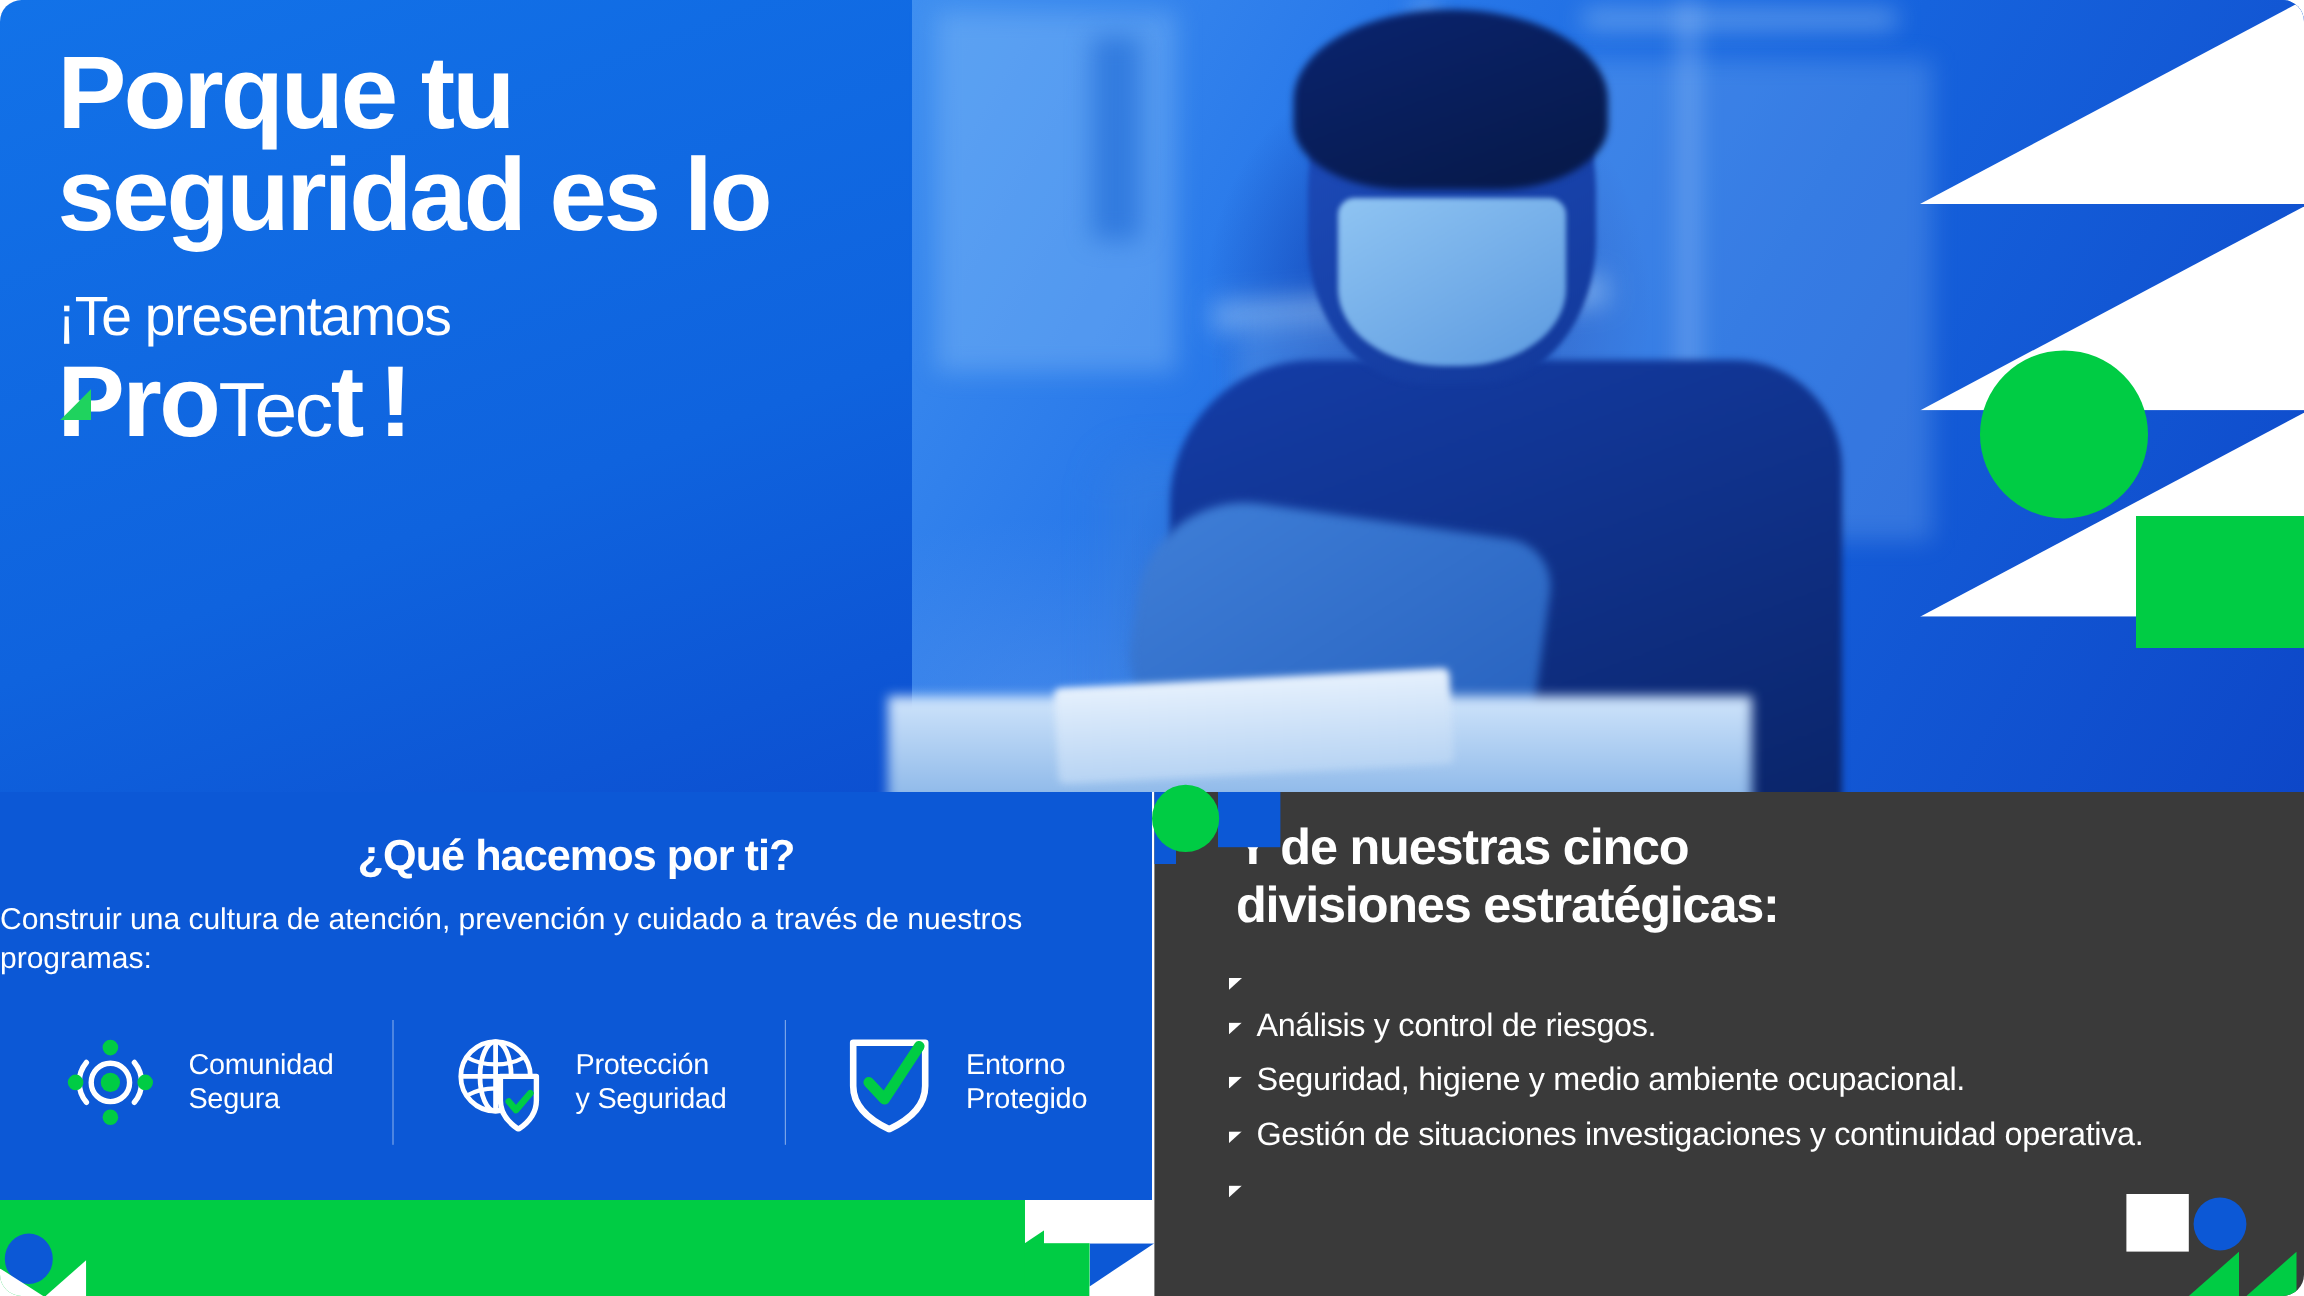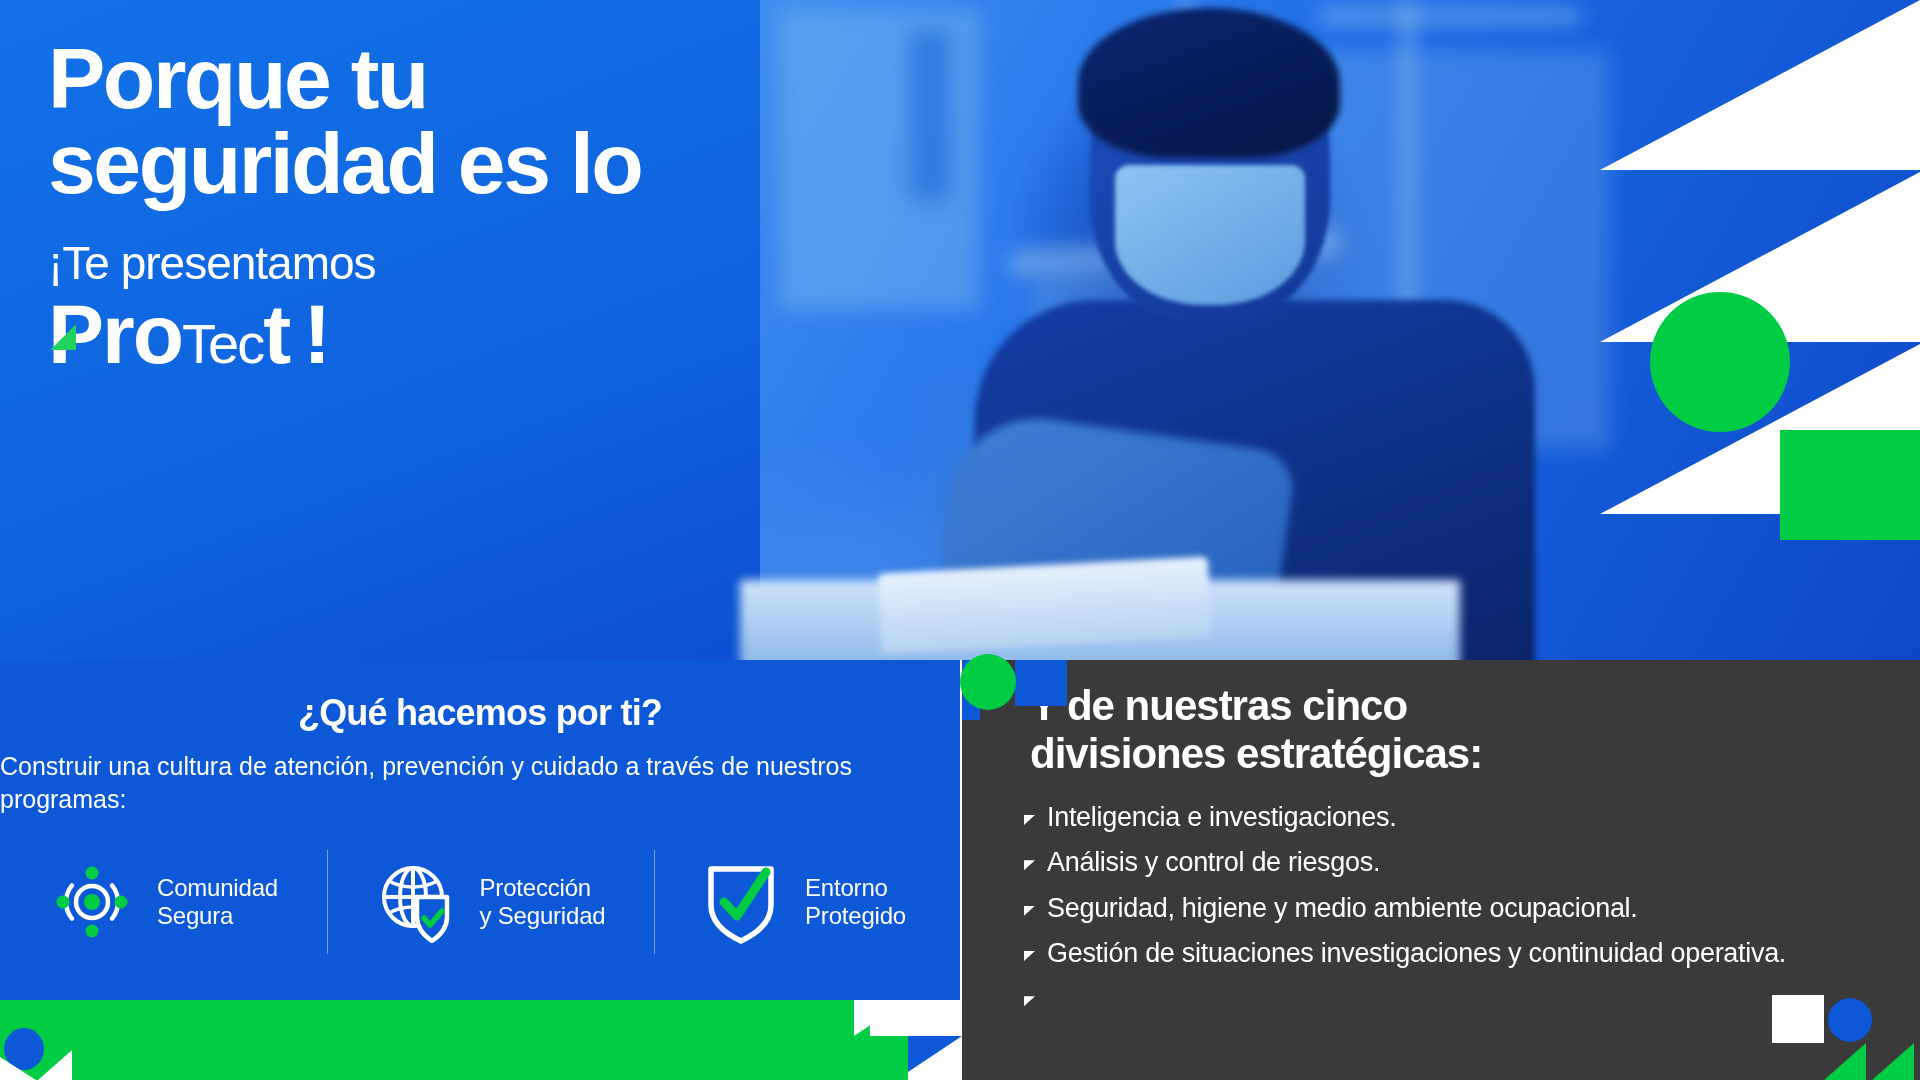--- a/index.html
+++ b/index.html
@@ -1,21 +1,21 @@
 <!DOCTYPE html>
 <html><head>
 <meta charset="utf-8">
 <style>
   * { margin:0; padding:0; box-sizing:border-box; }
   html,body {
     width:1920px; height:1080px; overflow:hidden;
     background:#ffffff;
     font-family:"Liberation Sans", sans-serif;
   }
-  #stage { position:relative; width:1920px; height:1080px; overflow:hidden; background:#ffffff; }
+  #stage { position:relative; width:1920px; height:1080px; overflow:hidden; background:#ffffff;border-radius:18px; }
 
   
   .hero {
     position:absolute; left:0; top:0; width:1920px; height:660px;
     background:linear-gradient(160deg,#1272e8 0%,#0f63de 42%,#0b49cc 78%,#0a3fc4 100%);
     overflow:hidden;
   }
   .hero-photo {
     position:absolute; left:760px; top:0; width:1160px; height:660px;
     background:
@@ -100,21 +100,21 @@
   .logo-row { display:flex; align-items:baseline; margin-top:6px; position:relative; }
   .logo-pro {
     position:relative; color:#ffffff; font-weight:700; font-size:84px;
     letter-spacing:-2px; line-height:1;
   }
   .logo-pro-accent {
     position:absolute; left:2px; top:32px; width:26px; height:26px;
     background:#1fd35e; clip-path:polygon(0 100%, 100% 0, 100% 100%);
   }
   .logo-tec {
-    color:#ffffff; font-weight:300; font-size:56px;
+    color:#ffffff; font-weight:300; font-size:64px;
     letter-spacing:-2px; line-height:1;
   }
   .logo-tail {
     color:#ffffff; font-weight:700; font-size:84px;
     letter-spacing:-2px; line-height:1;
   }
   .logo-bang {
     color:#ffffff; font-weight:700; font-size:84px; margin-left:14px;
     letter-spacing:-2px; line-height:1;
   }
@@ -328,21 +328,20 @@
   <div class="gz gz4"></div>
   <div class="gz gz3"></div>
   <div class="gz gz5"></div>
 
   <section class="panel-dark">
     <h2 class="pd-title">Y de nuestras cinco
 divisiones estratégicas:</h2>
     <ul class="pd-list">
       <li class="pd-item">
         <span class="pd-bullet"></span>
-        <span class="pd-text">Inteligencia e investigaciones.</span>
       </li>
       <li class="pd-item">
         <span class="pd-bullet"></span>
         <span class="pd-text">Análisis y control de riesgos.</span>
       </li>
       <li class="pd-item">
         <span class="pd-bullet"></span>
         <span class="pd-text">Seguridad, higiene y medio ambiente ocupacional.</span>
       </li>
       <li class="pd-item">

